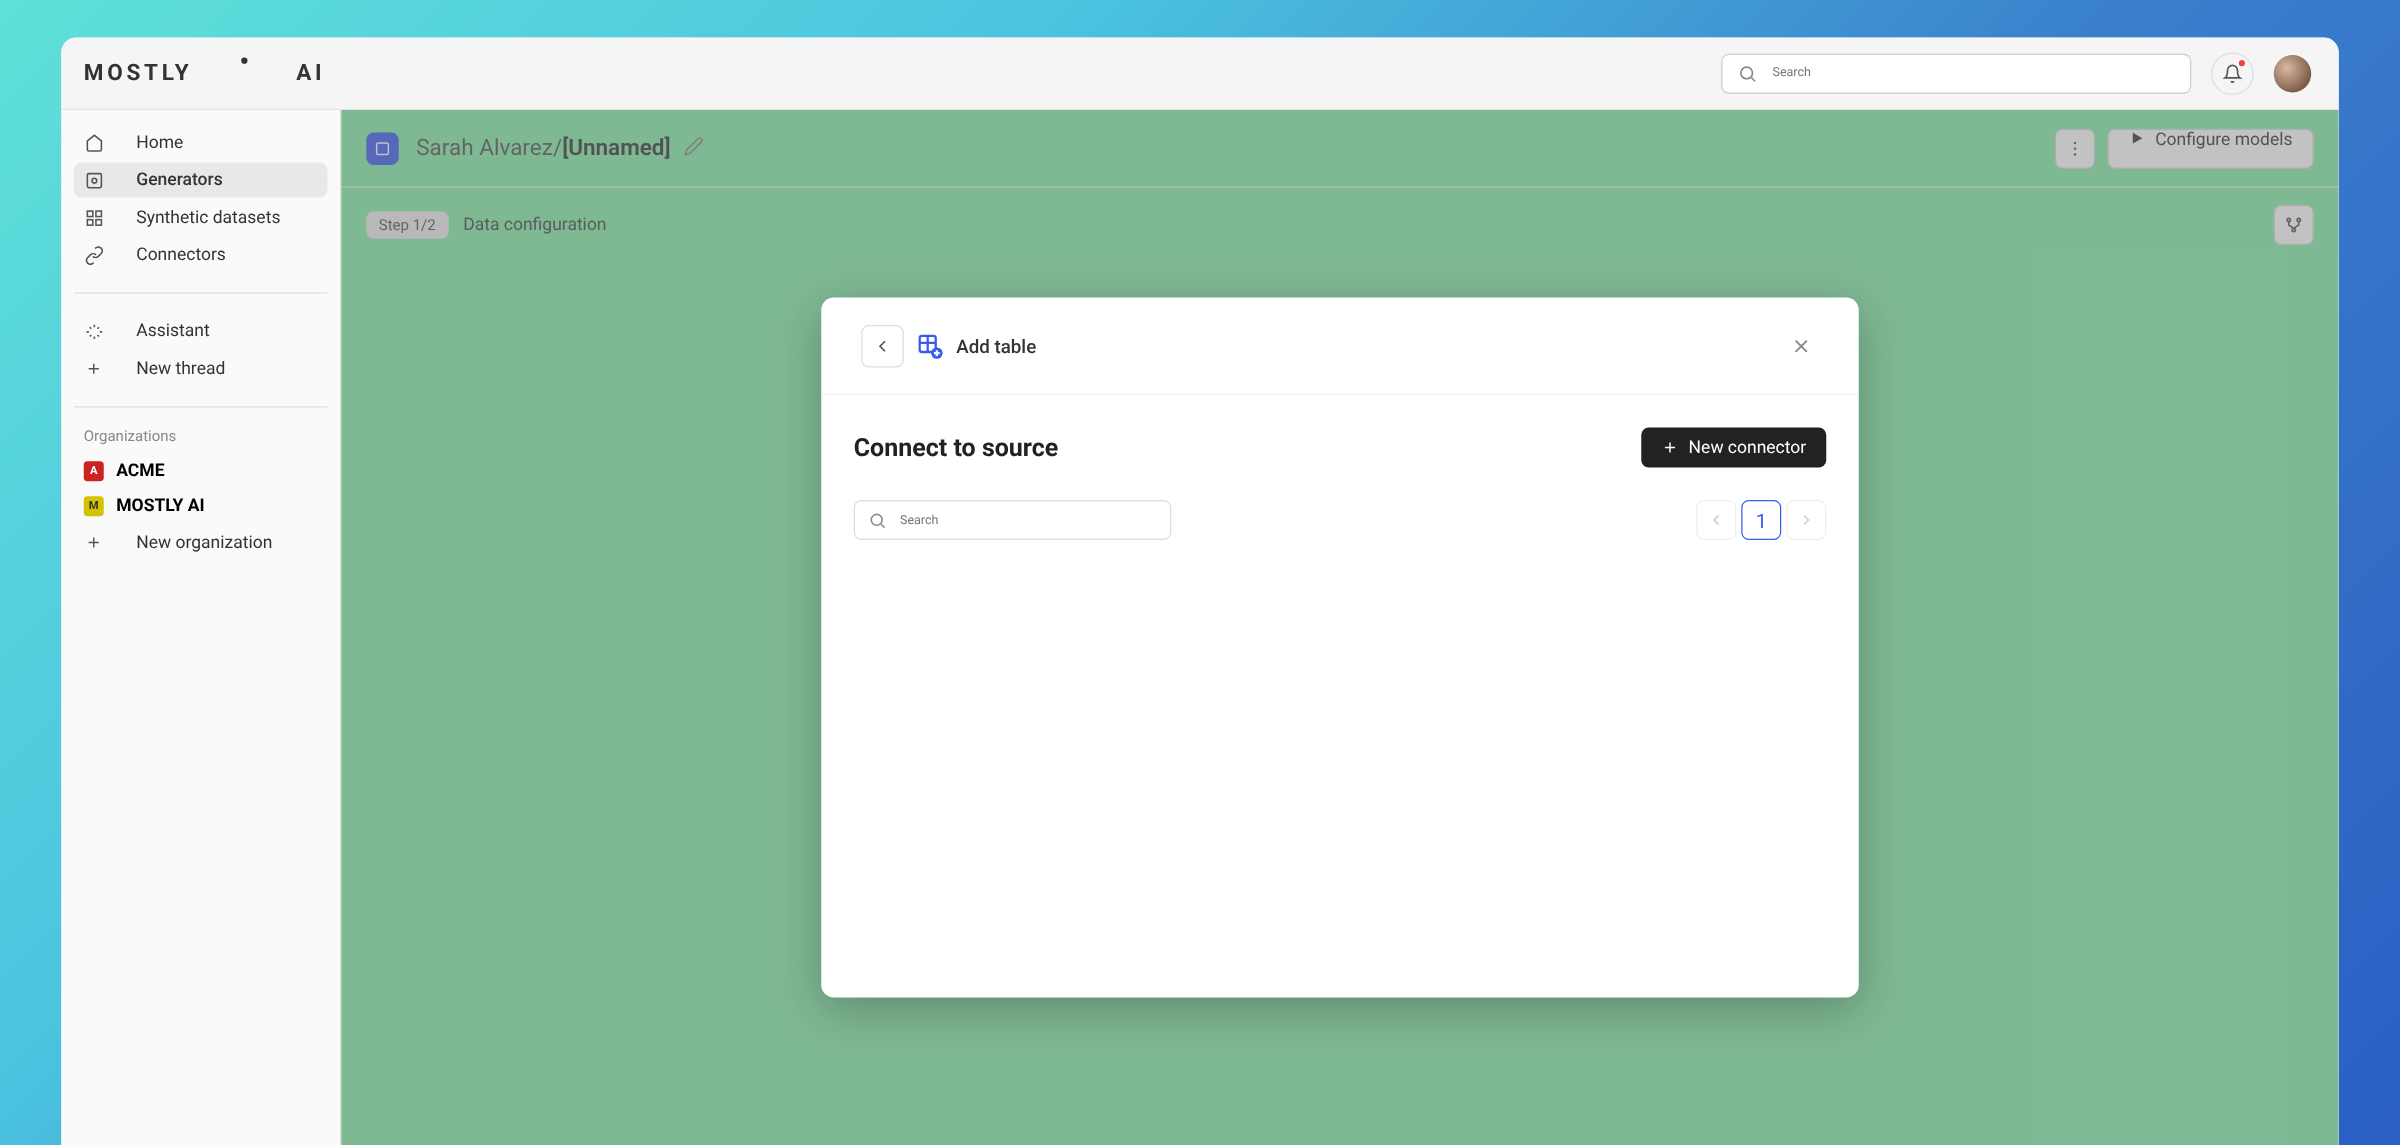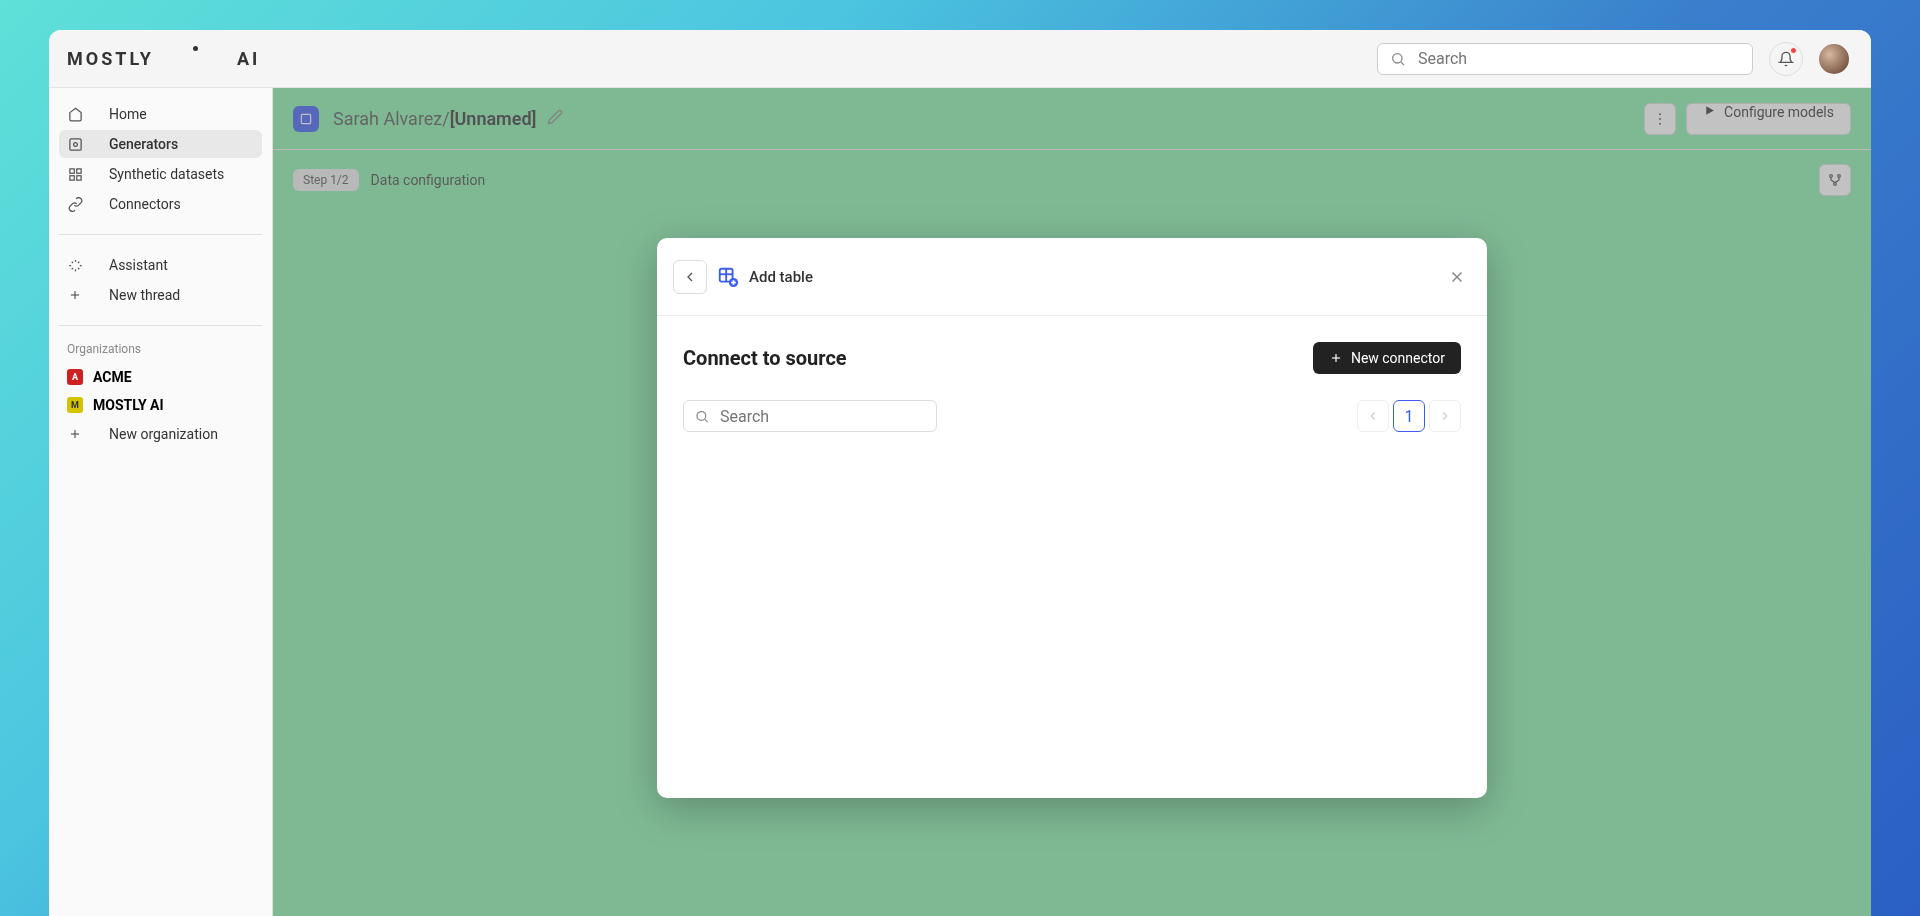--- a/index.html
+++ b/index.html
@@ -111,21 +111,21 @@
   top:150px;
   width:830px;
   height:560px;
   background:#fff;
   border-radius:10px;
   box-shadow:0 10px 40px rgba(0,0,0,.25);
   display:flex; flex-direction:column;
   overflow:hidden;
 }
 .modal-header {
-  height:78px; display:flex; align-items:center; padding:0 16px; border-bottom:1px solid #eee;
+  height:78px; display:flex; align-items:center; padding:0 32px; border-bottom:1px solid #eee;
 }
 .back-btn { width:34px; height:34px; border:1px solid #ddd; border-radius:6px; display:flex; align-items:center; justify-content:center; cursor:pointer; color:#555; margin-right:10px;}
 .modal-title-icon { width:22px; height:22px; margin-right:10px; color:#3b5cf0;}
 .modal-title-icon .plus { fill:#3b5cf0; }
 .modal-title { font-size:15px; font-weight:500; color:#333;}
 .close-btn { margin-left:auto; width:28px; height:28px; display:flex; align-items:center; justify-content:center; cursor:pointer; color:#888; font-size:20px;}
 
 .modal-body { flex:1; padding:26px 26px; position:relative;}
 .connect-row { display:flex; align-items:center; justify-content:space-between;}
 .section-title { font-size:20px; font-weight:700; color:#222;}
@@ -153,21 +153,21 @@
   box-shadow:0 8px 30px rgba(0,0,0,.15), 0 0 0 6px rgba(255,255,255,.9);
   display:flex; align-items:center; padding:0 16px;
   cursor:pointer;
   position:relative;
 }
 .source-logo { width:24px; height:24px; margin-right:14px; display:flex; align-items:center; justify-content:center;}
 .source-logo svg { width:22px; height:22px;}
 .source-name { font-size:14px; font-weight:700; color:#222; white-space:nowrap; overflow:hidden; text-overflow:ellipsis; flex:1;}
 .source-chevron { color:#888;}
 
-.placeholder-input { border:none; outline:none; flex:1; font-size:16px; background:transparent; }
+.placeholder-input { border:none; outline:none; flex:1; font-size:10px; background:transparent; }
 </style>
 </head>
 <body>
 
 <div class="app-window">
 
   <div class="topbar">
     <div class="logo">
       <span class="logo-text">MOSTLY</span>
       <span class="logo-dot"></span>

